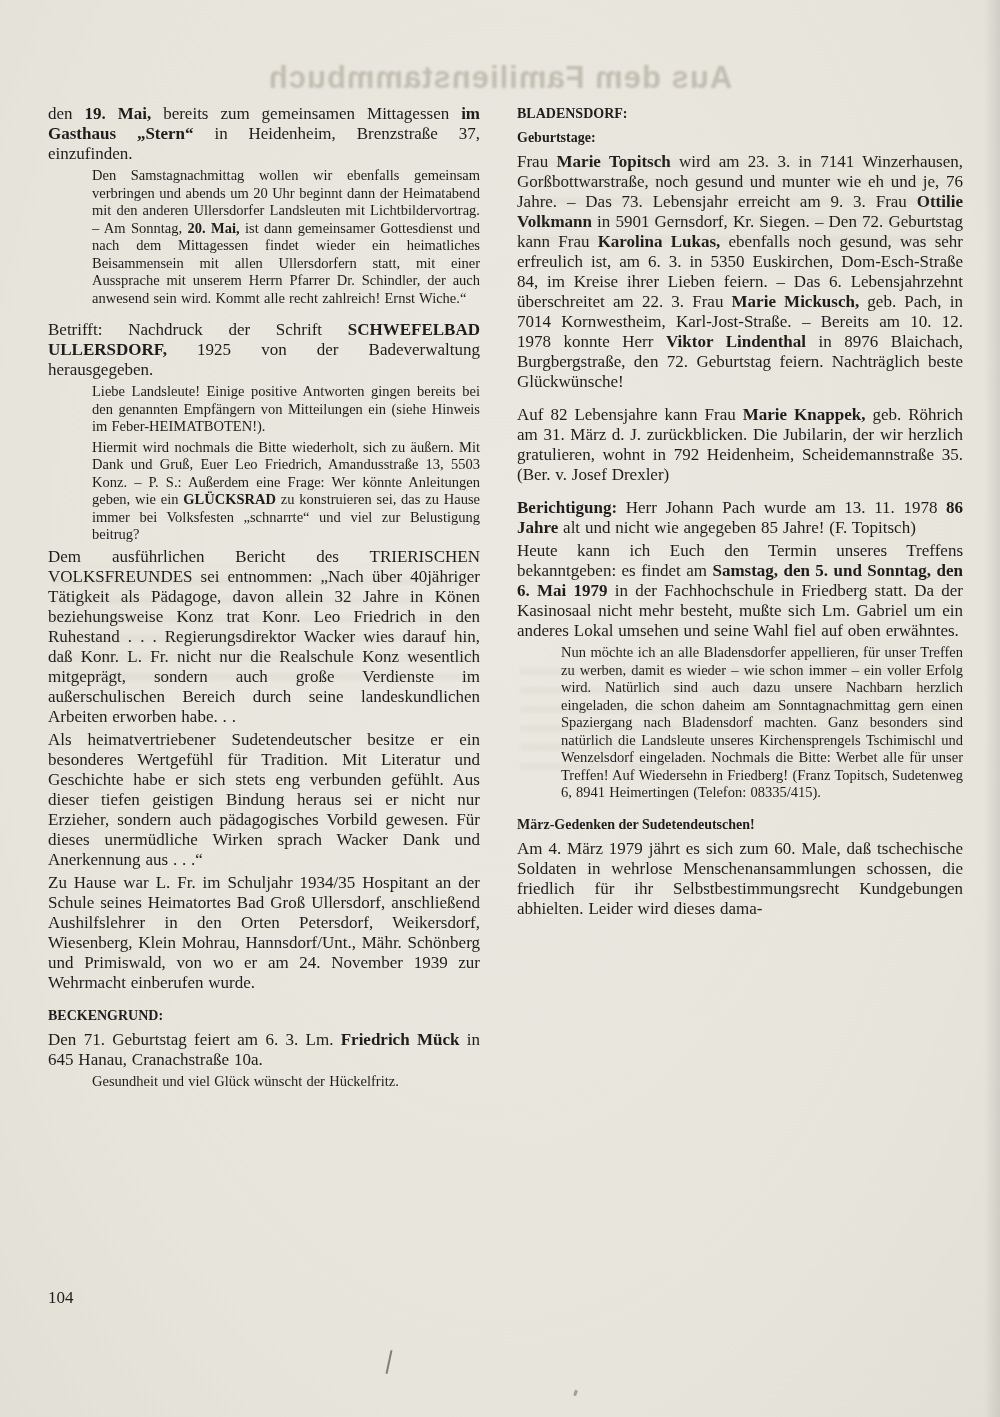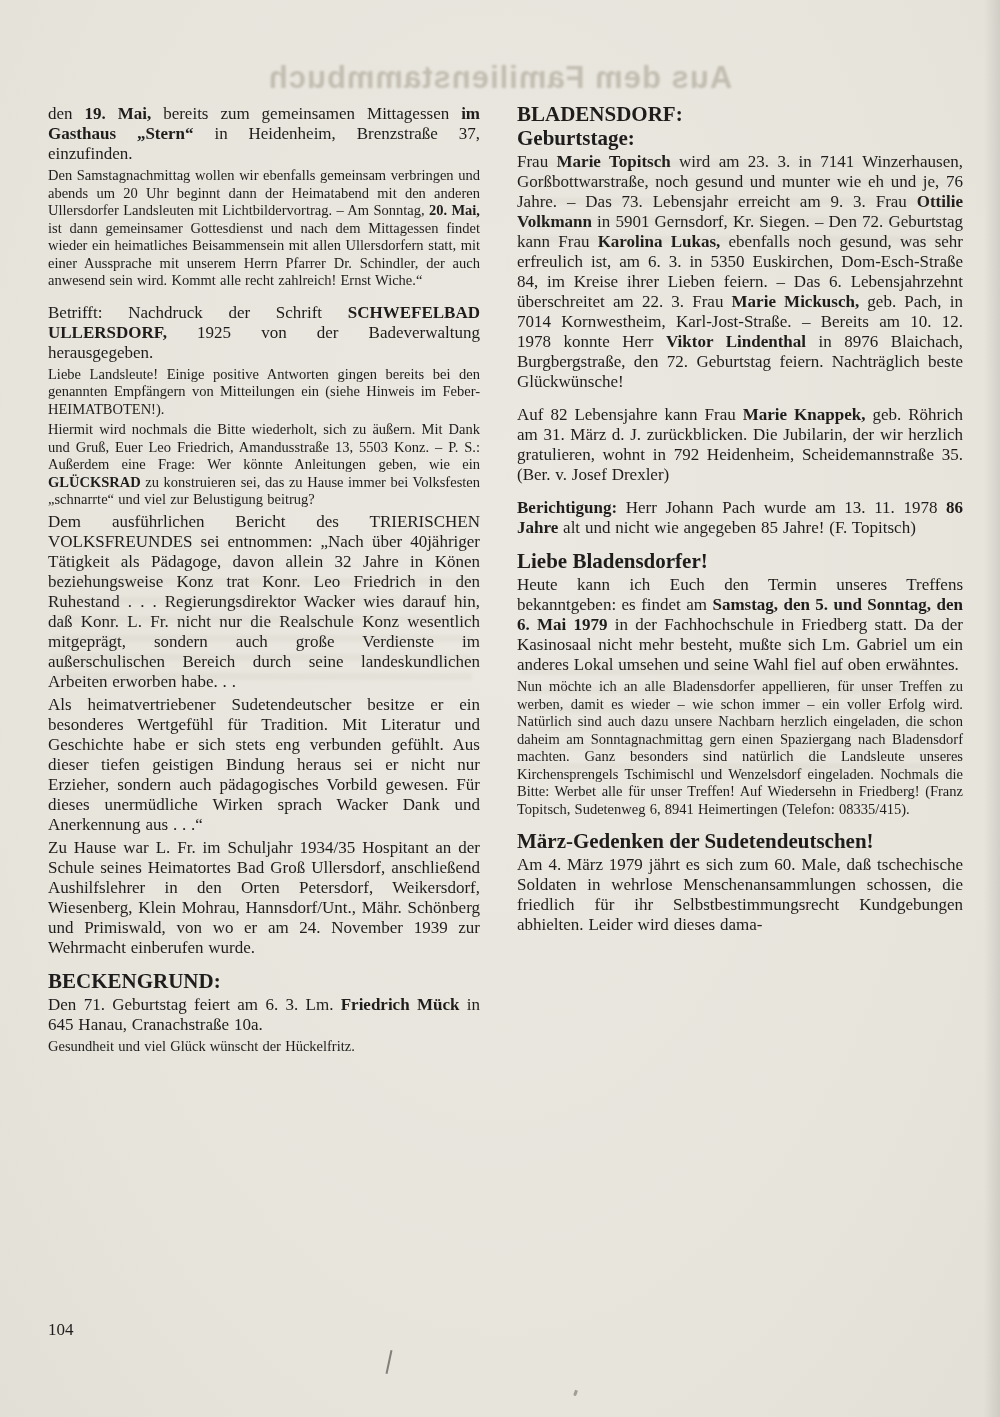--- a/index.html
+++ b/index.html
@@ -29,33 +29,33 @@
   }
   .col-left  { width: 432px; }
   .col-right { width: 446px; }
   .para {
     margin: 0 0 3px 0;
     text-align: justify;
     hyphens: auto;
     word-spacing: 0.6px;
   }
   .para.large { font-size: 17px;   line-height: 20px; }
-  .para.small { font-size: 14.5px; line-height: 17.5px; }
+  .para.small { font-size: 14.5px; line-height: 17.5px; margin-left: 44px; }
   .heading {
-    font-size: 21px;
+    font-size: 14px;
     line-height: 20px;
     font-weight: bold;
     margin: 0 0 4px 0;
   }
   .gap { margin-top: 13px; font-family: Liberation Serif, serif; }
   .b { font-weight: bold; }
   .page-number {
     position: absolute;
     left: 48px;
-    top: 1320px;
+    top: 1288px;
     font-size: 17px;
   }
   .ghost-title {
     position: absolute;
     top: 60px;
     left: 205px;
     width: 590px;
     text-align: center;
     font-family: "Liberation Sans", "DejaVu Sans", sans-serif;
     font-weight: bold;
@@ -118,21 +118,20 @@
         <h2 class="heading gap"><span>BECKENGRUND:</span></h2>
         <p class="para large"><span>Den 71. Geburtstag feiert am 6. 3. Lm. </span><span class="b">Friedrich Mück</span><span> in 645 Hanau, Cranachstraße 10a.</span></p>
         <p class="para small"><span>Gesundheit und viel Glück wünscht der Hückelfritz.</span></p>
       </div>
     <div class="col-right">
         <h2 class="heading"><span>BLADENSDORF:</span></h2>
         <h2 class="heading"><span>Geburtstage:</span></h2>
         <p class="para large"><span>Frau </span><span class="b">Marie Topitsch</span><span> wird am 23. 3. in 7141 Winzerhausen, Gorßbottwarstraße, noch gesund und munter wie eh und je, 76 Jahre. – Das 73. Lebensjahr erreicht am 9. 3. Frau </span><span class="b">Ottilie Volkmann</span><span> in 5901 Gernsdorf, Kr. Siegen. – Den 72. Geburtstag kann Frau </span><span class="b">Karolina Lukas,</span><span> ebenfalls noch gesund, was sehr erfreulich ist, am 6. 3. in 5350 Euskirchen, Dom-Esch-Straße 84, im Kreise ihrer Lieben feiern. – Das 6. Lebensjahrzehnt überschreitet am 22. 3. Frau </span><span class="b">Marie Mickusch,</span><span> geb. Pach, in 7014 Kornwestheim, Karl-Jost-Straße. – Bereits am 10. 12. 1978 konnte Herr </span><span class="b">Viktor Lindenthal</span><span> in 8976 Blaichach, Burgbergstraße, den 72. Geburtstag feiern. Nachträglich beste Glückwünsche!</span></p>
         <p class="para large gap"><span>Auf 82 Lebensjahre kann Frau </span><span class="b">Marie Knappek,</span><span> geb. Röhrich am 31. März d. J. zurückblicken. Die Jubilarin, der wir herzlich gratulieren, wohnt in 792 Heidenheim, Scheidemannstraße 35. (Ber. v. Josef Drexler)</span></p>
         <p class="para large gap"><span class="b">Berichtigung:</span><span> Herr Johann Pach wurde am 13. 11. 1978 </span><span class="b">86 Jahre</span><span> alt und nicht wie angegeben 85 Jahre! (F. Topitsch)</span></p>
-        <h2 class="heading gap"><span>Liebe Bladensdorfer!</span></h2>
         <p class="para large"><span>Heute kann ich Euch den Termin unseres Treffens bekanntgeben: es findet am </span><span class="b">Samstag, den 5. und Sonntag, den 6. Mai 1979</span><span> in der Fachhochschule in Friedberg statt. Da der Kasinosaal nicht mehr besteht, mußte sich Lm. Gabriel um ein anderes Lokal umsehen und seine Wahl fiel auf oben erwähntes.</span></p>
         <p class="para small"><span>Nun möchte ich an alle Bladensdorfer appellieren, für unser Treffen zu werben, damit es wieder – wie schon immer – ein voller Erfolg wird. Natürlich sind auch dazu unsere Nachbarn herzlich eingeladen, die schon daheim am Sonntagnachmittag gern einen Spaziergang nach Bladensdorf machten. Ganz besonders sind natürlich die Landsleute unseres Kirchensprengels Tschimischl und Wenzelsdorf eingeladen. Nochmals die Bitte: Werbet alle für unser Treffen! Auf Wiedersehn in Friedberg! (Franz Topitsch, Sudetenweg 6, 8941 Heimertingen (Telefon: 08335/415).</span></p>
         <h2 class="heading gap"><span>März-Gedenken der Sudetendeutschen!</span></h2>
         <p class="para large"><span>Am 4. März 1979 jährt es sich zum 60. Male, daß tschechische Soldaten in wehrlose Menschenansammlungen schossen, die friedlich für ihr Selbstbestimmungsrecht Kundgebungen abhielten. Leider wird dieses dama-</span></p>
       </div>
   </div>
 
   <div class="page-number">104</div>
 
   <div class="stray-mark-1"></div>

